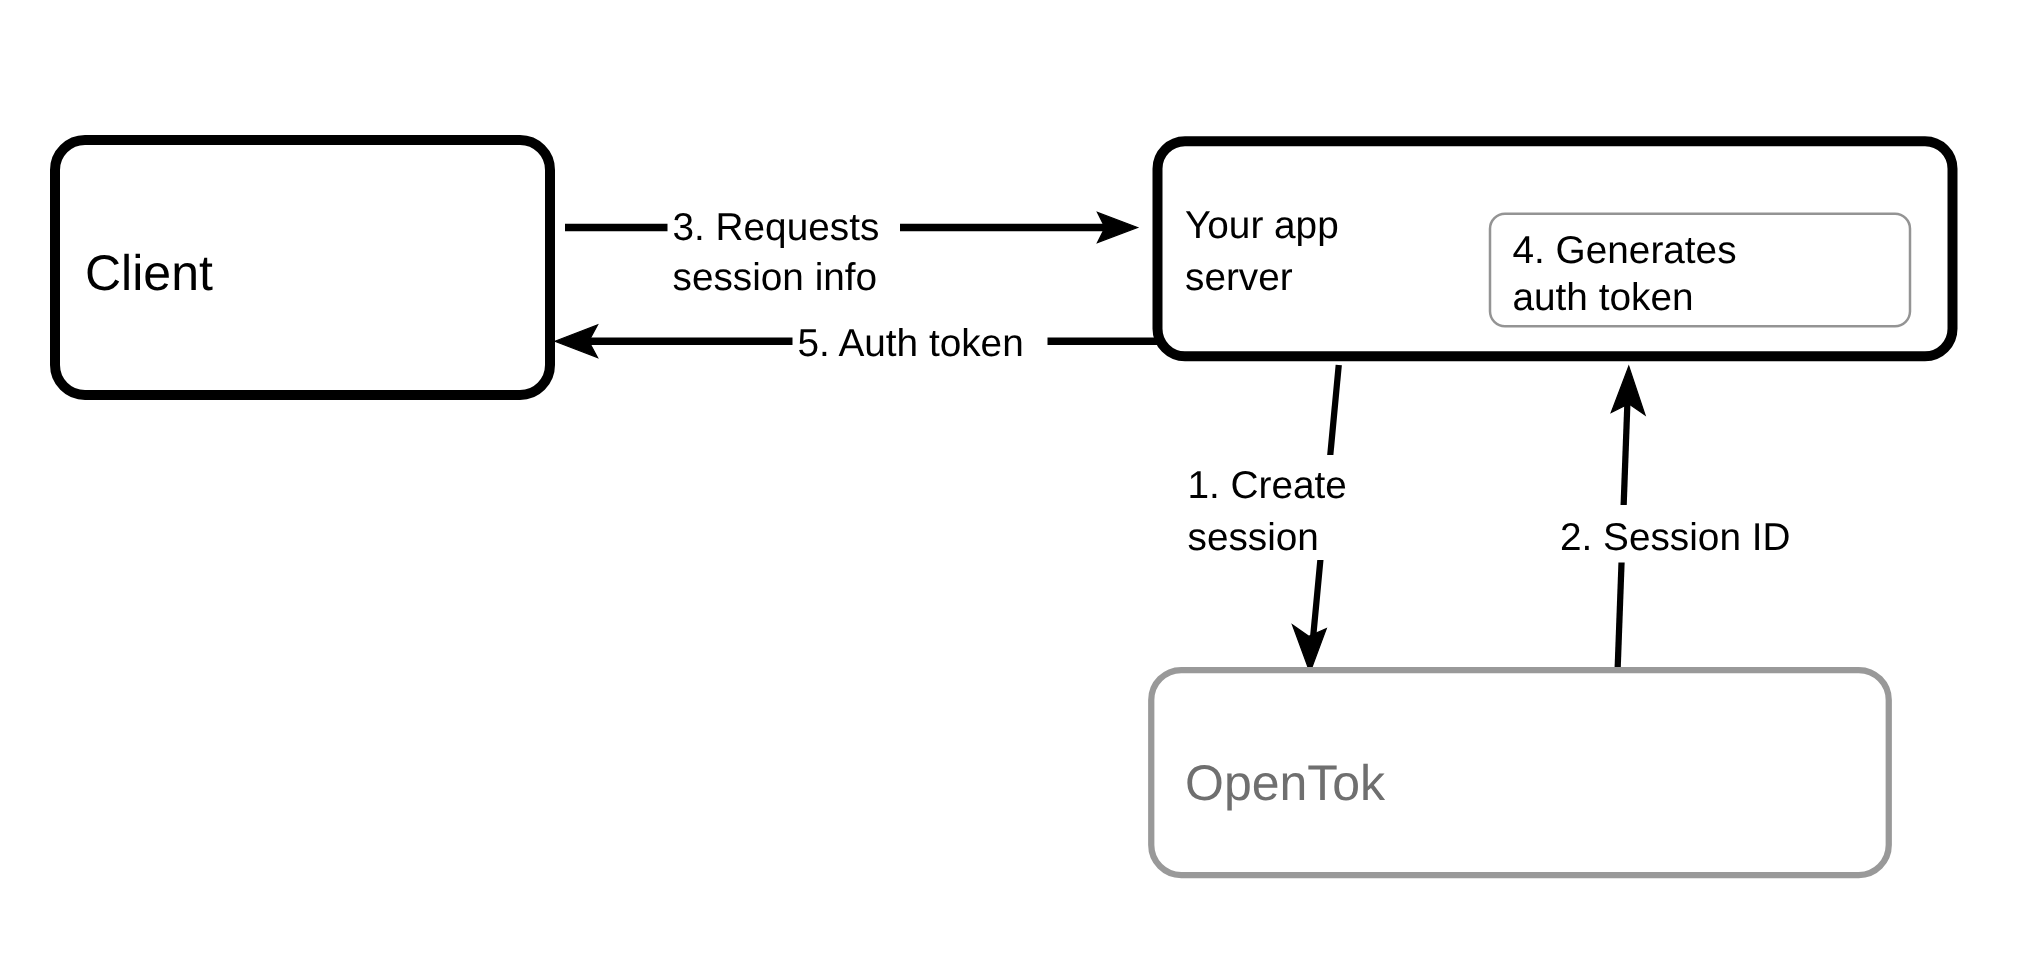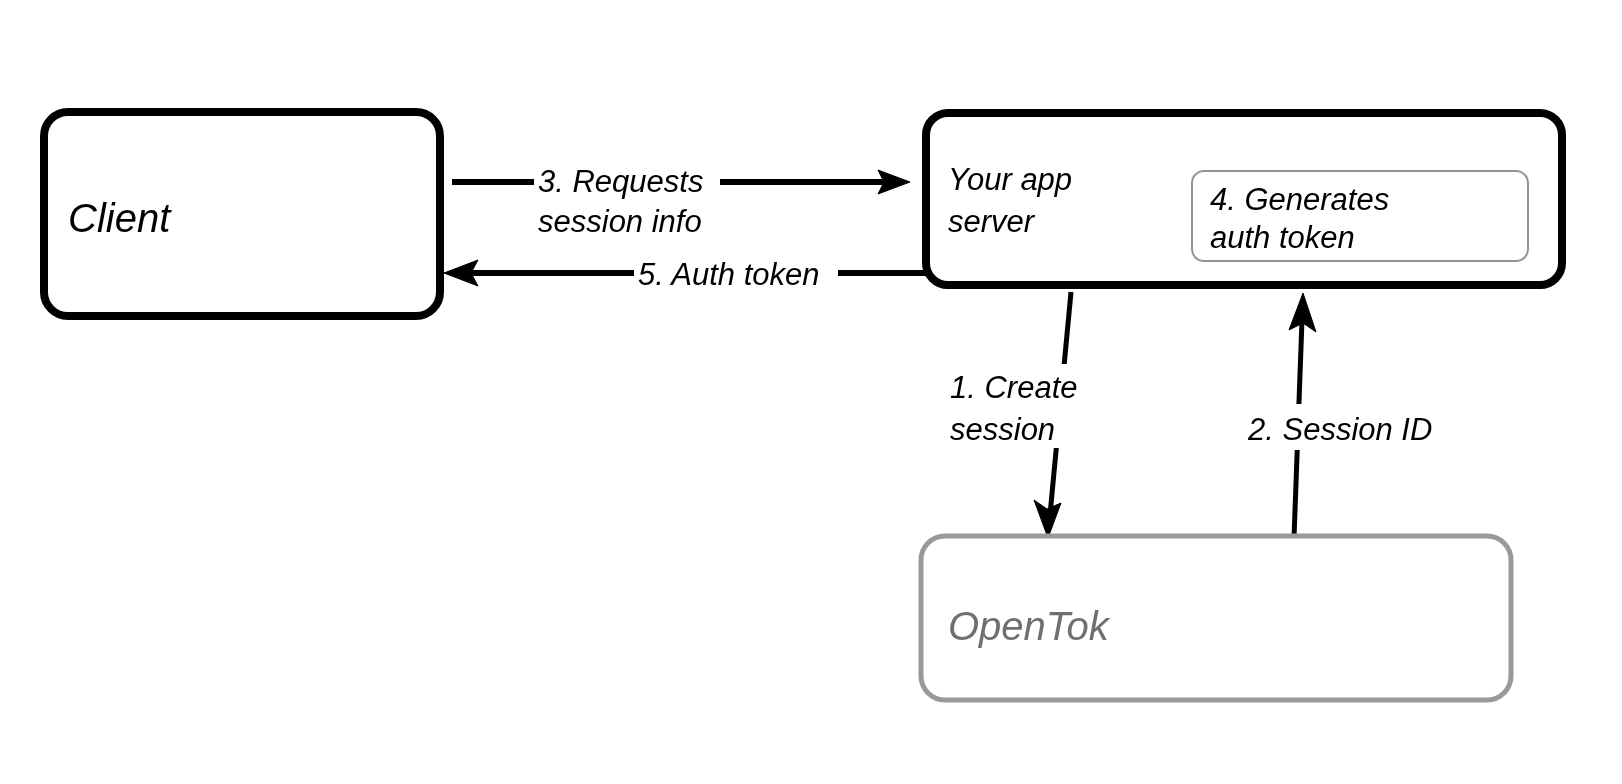--- a/index.html
+++ b/index.html
@@ -11,21 +11,20 @@
     width: 1622px;
     height: 784px;
     overflow: hidden;
     font-family: "Liberation Sans", sans-serif;
   }
   #diagram-root {
     position: relative;
     width: 1622px;
     height: 776px;
     background: #ffffff;
-    font-style: italic;
   }
   svg.diagram-canvas {
     display: block;
     width: 1622px;
     height: 784px;
   }
   .node-shape-strong {
     fill: #ffffff;
     stroke: #000000;
     stroke-width: 8;

